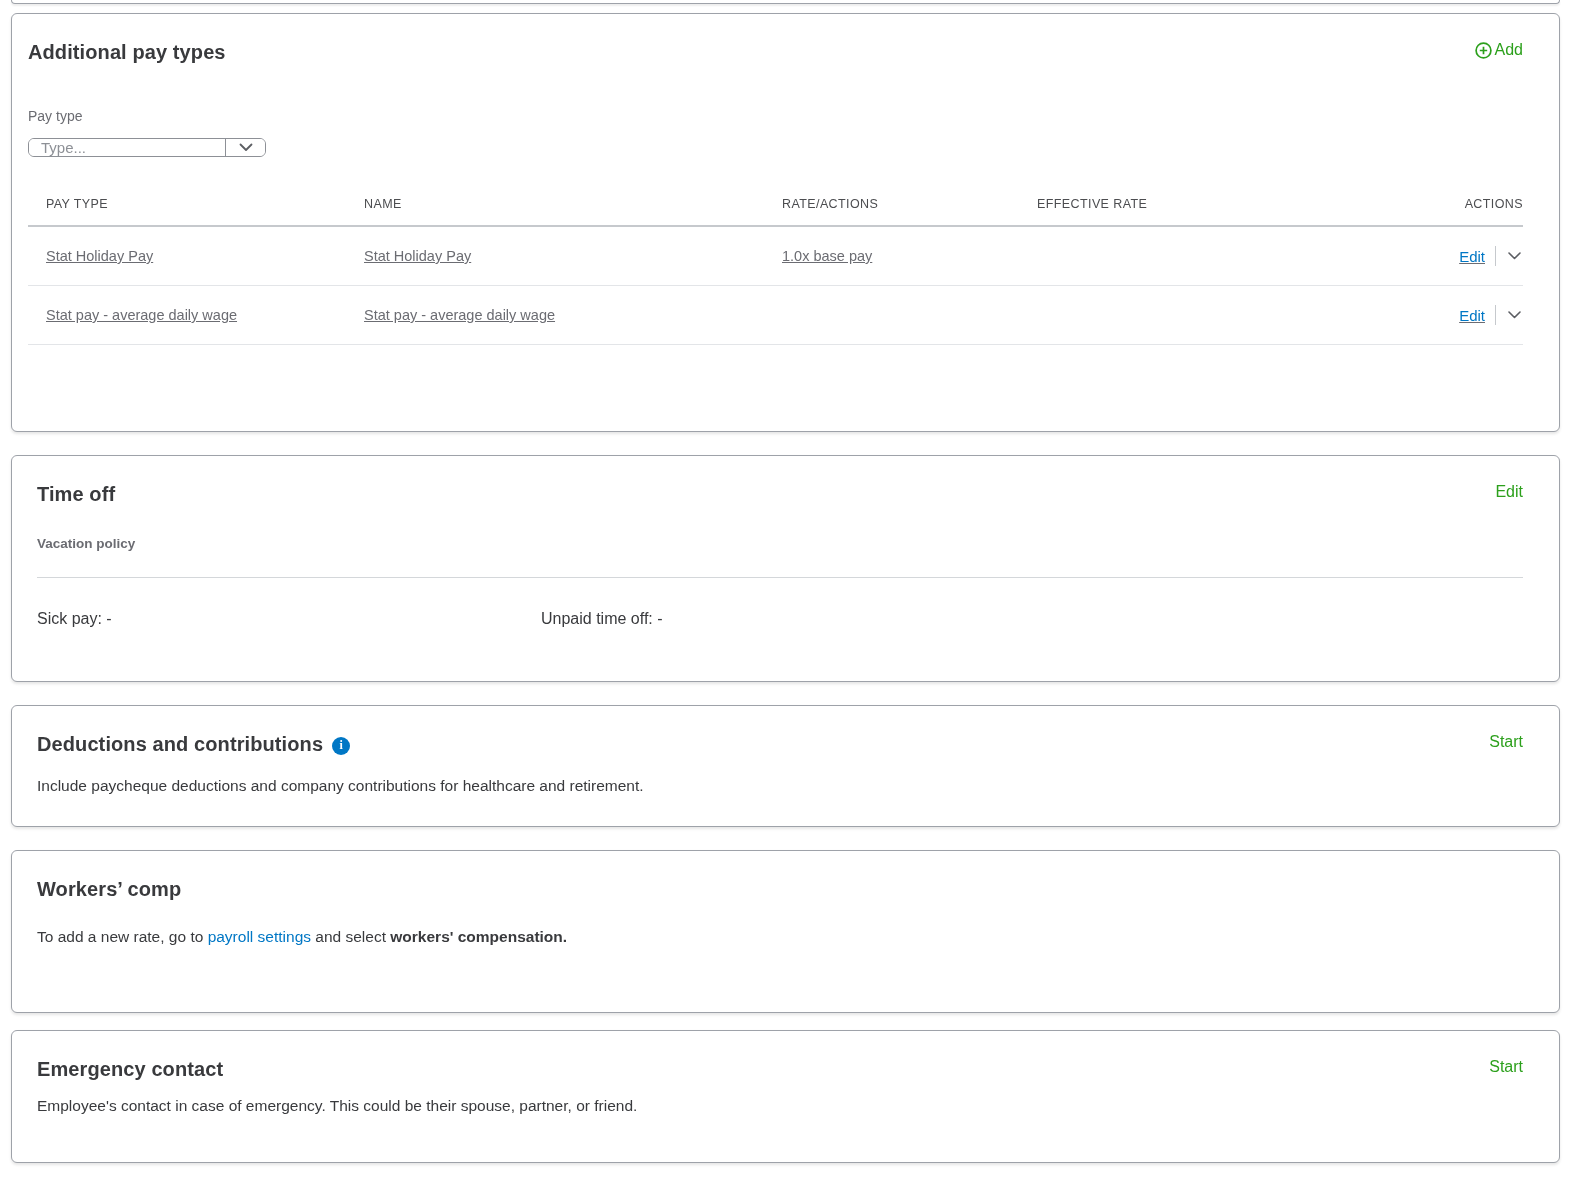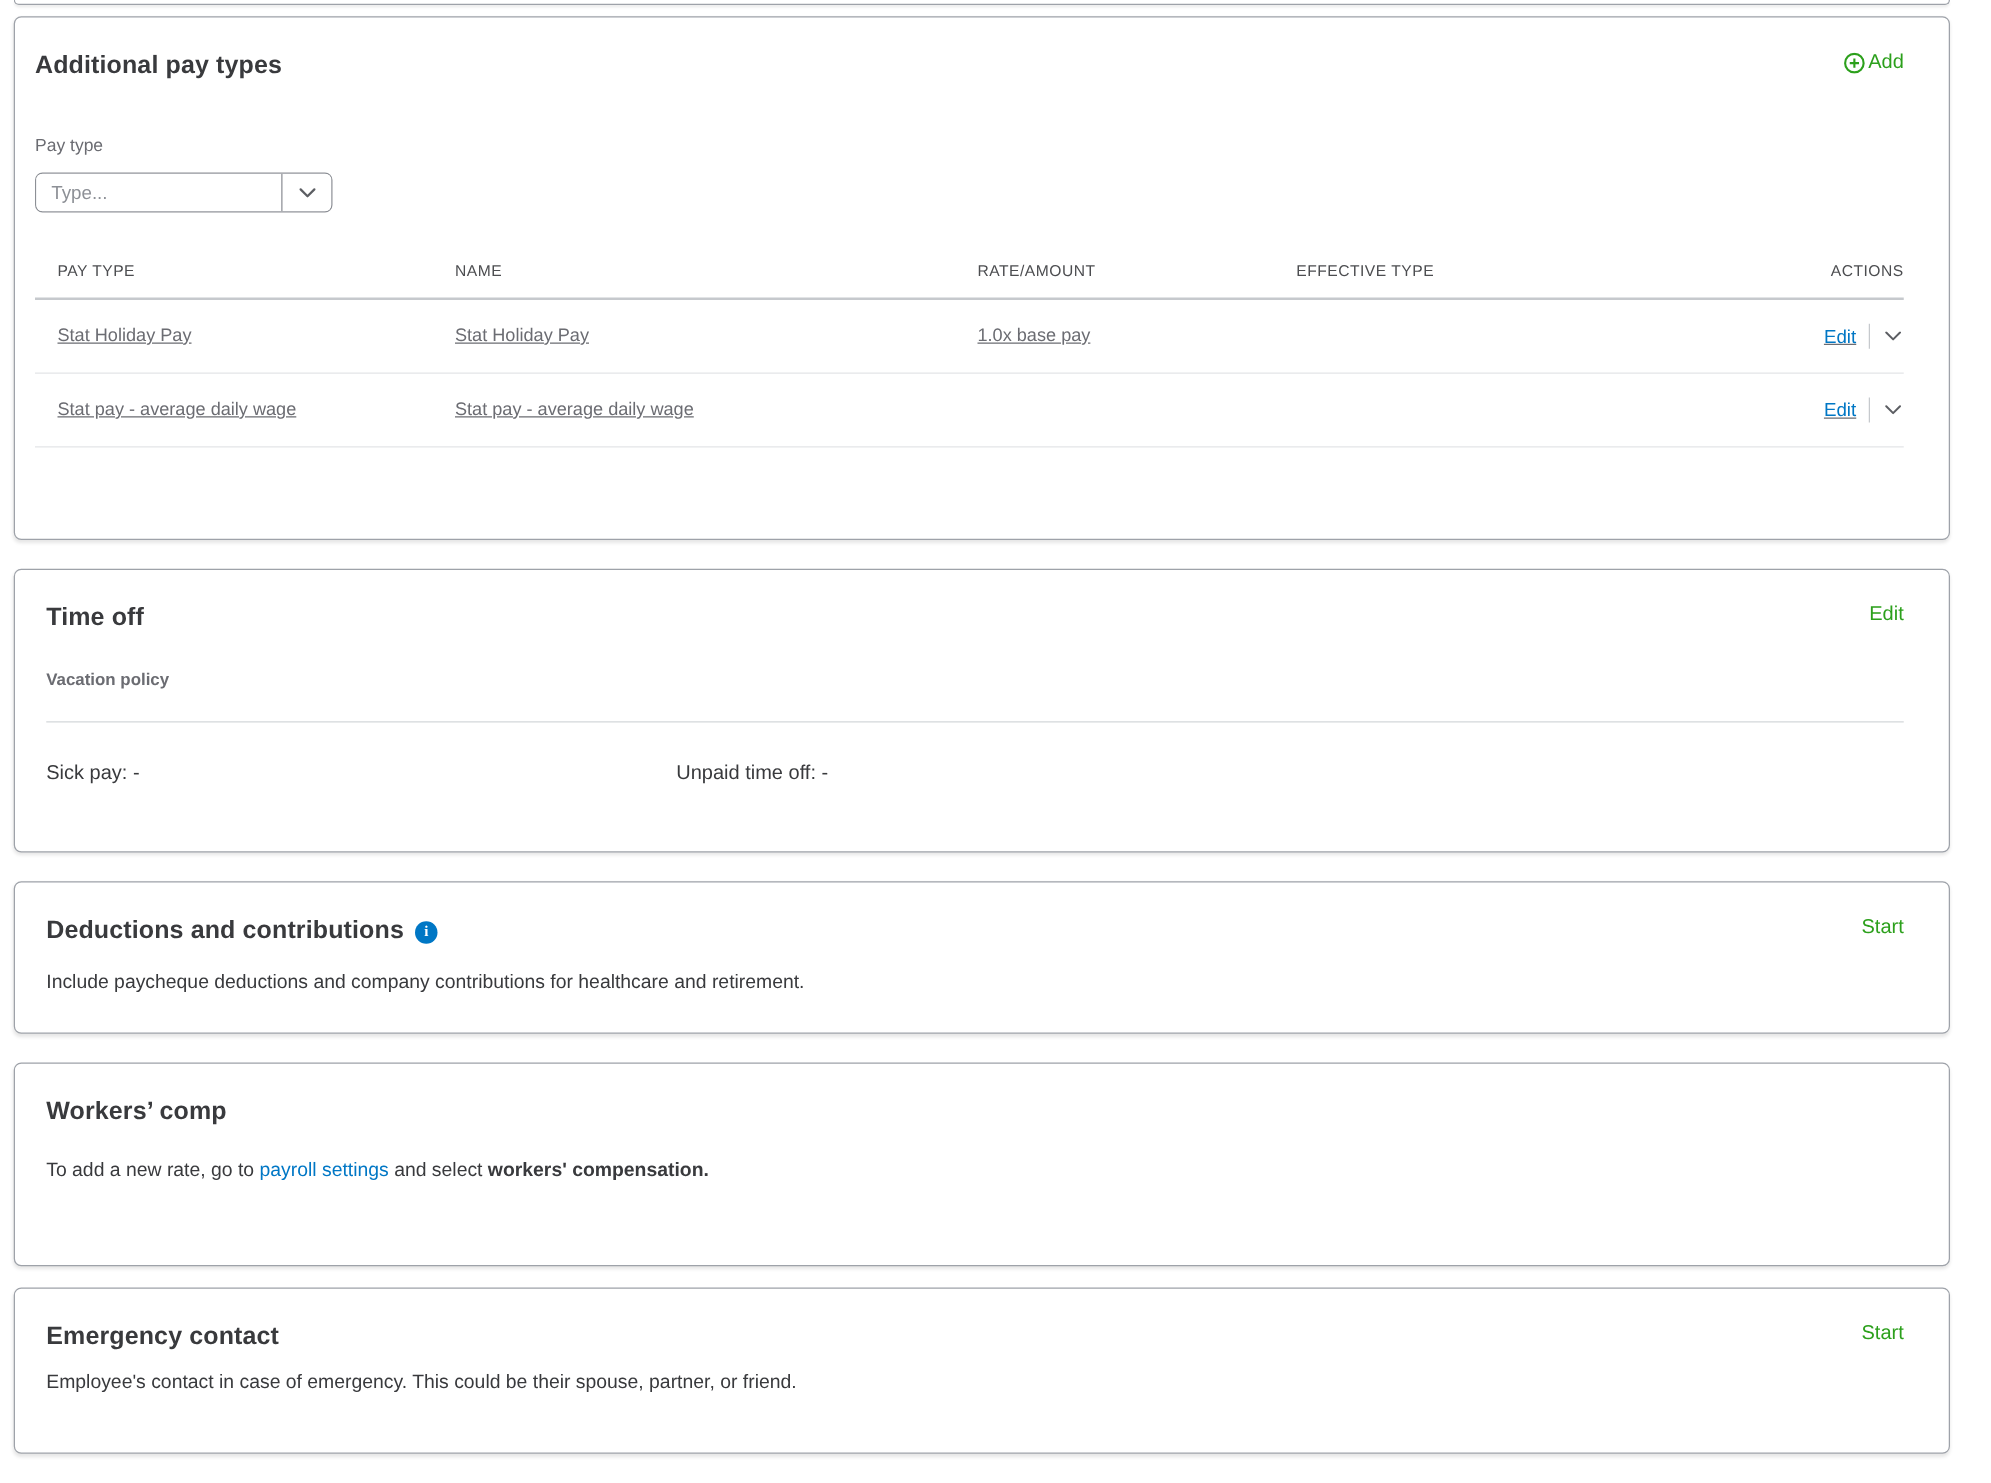--- a/index.html
+++ b/index.html
@@ -61,21 +61,21 @@
     gap: 3px;
     cursor: pointer;
   }
   .blue-link { color: #0077c5; text-decoration: none; cursor: pointer; }
 
   
   .field { margin-top: 44px; }
   .field-label { font-size: 14px; color: #6b6c72; }
   .combo {
     margin-top: 14px;
-    width: 238px; height: 32px;
+    width: 238px; height: 19px;
     border: 1px solid #8d9096;
     border-radius: 6px;
     display: flex;
     overflow: hidden;
     background: #fff;
   }
   .combo-input {
     flex: 1;
     border: none;
     outline: none;
@@ -185,22 +185,22 @@
             <path d="M1.5 1.5 L7 7 L12.5 1.5" fill="none" stroke="#5c5e63" stroke-width="1.8" stroke-linecap="round" stroke-linejoin="round"></path>
           </svg>
         </button>
       </div>
     </div>
 
     <div class="paytable">
       <div class="pt-row pt-head">
         <div>PAY TYPE</div>
         <div>NAME</div>
-        <div>RATE/AMOUNT</div>
-        <div>EFFECTIVE TYPE</div>
+        <div>RATE/ACTIONS</div>
+        <div>EFFECTIVE RATE</div>
         <div class="pt-cell-actions">ACTIONS</div>
       </div>
 
       <div class="pt-row pt-data">
         <div>Stat Holiday Pay</div>
         <div>Stat Holiday Pay</div>
         <div>1.0x base pay</div>
         <div></div>
         <div class="pt-cell-actions">
           <a class="blue-link row-edit">Edit</a>

